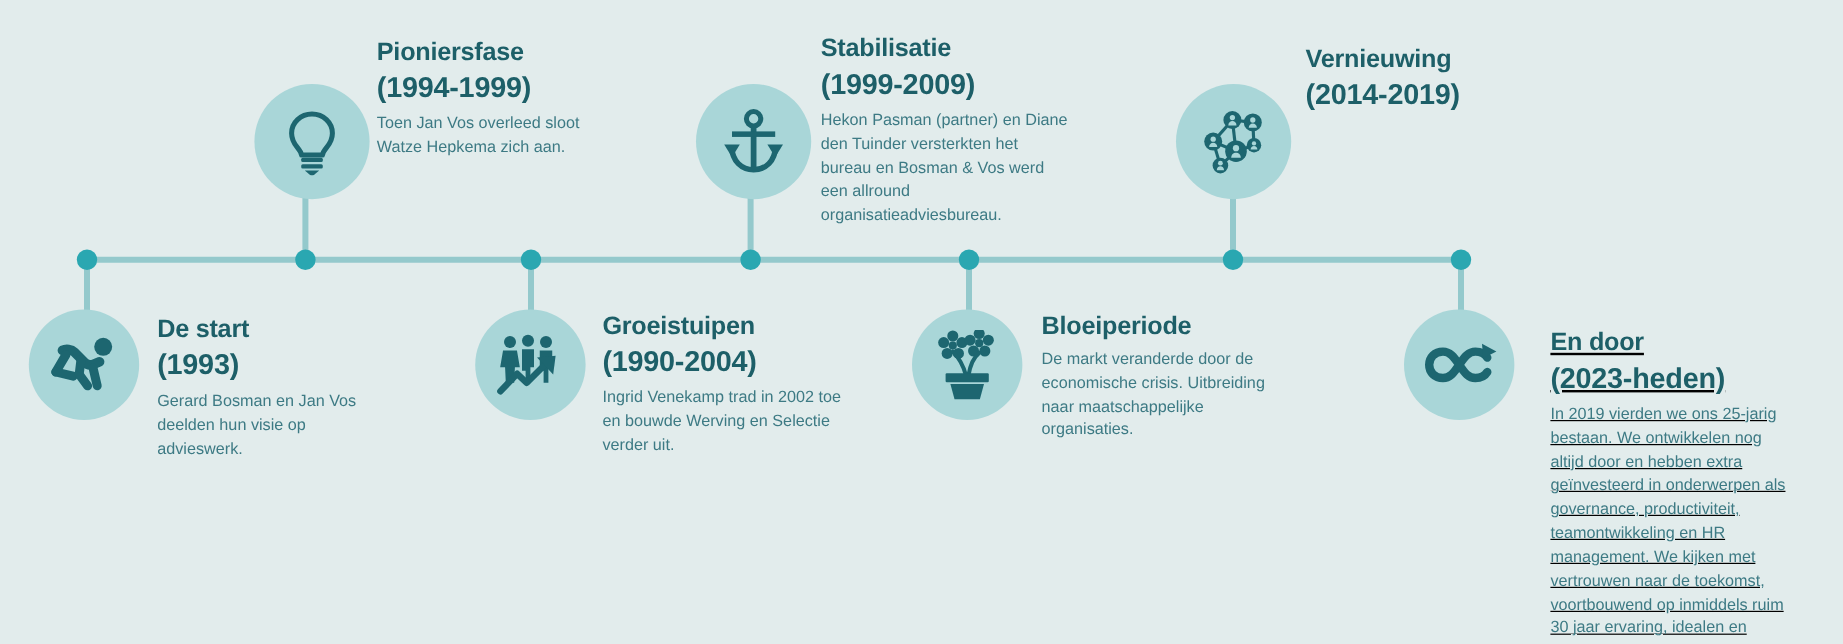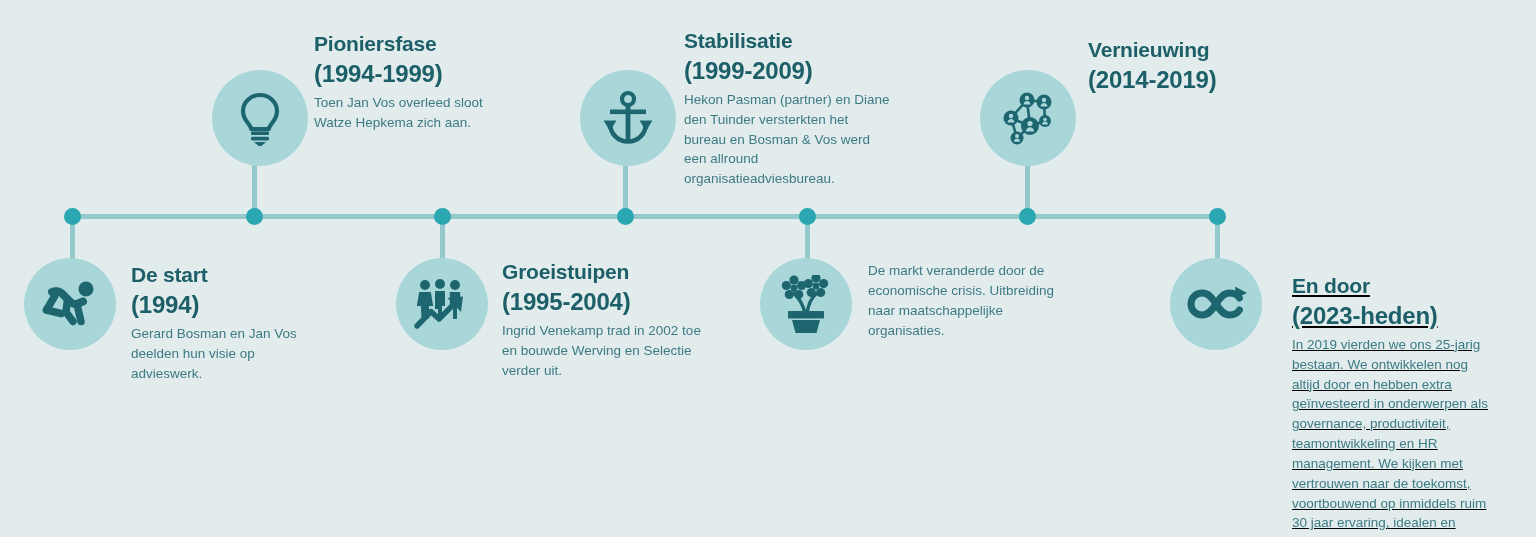--- a/index.html
+++ b/index.html
@@ -239,31 +239,32 @@
     <div class="ms-desc">Hekon Pasman (partner) en Diane den Tuinder versterkten het bureau en Bosman &amp; Vos werd een allround organisatieadviesbureau.</div>
   </div>
 
   <div class="milestone-text" style="left:1088px; top:36px; width:200px;">
     <div class="ms-title">Vernieuwing</div>
     <div class="ms-period">(2014-2019)</div>
   </div>
 
   <div class="milestone-text" style="left:112px; top:261px; width:196px;margin-left:19px;">
     <div class="ms-title">De start</div>
-    <div class="ms-period">(1994)</div>
+    <div class="ms-period">(1993)</div>
     <div class="ms-desc">Gerard Bosman en Jan Vos deelden hun visie op advieswerk.</div>
   </div>
 
   <div class="milestone-text" style="left:502px; top:258px; width:204px;">
     <div class="ms-title">Groeistuipen</div>
-    <div class="ms-period">(1995-2004)</div>
+    <div class="ms-period">(1990-2004)</div>
     <div class="ms-desc">Ingrid Venekamp trad in 2002 toe en bouwde Werving en Selectie verder uit.</div>
   </div>
 
   <div class="milestone-text" style="left:868px; top:258px; width:210px;">
+    <div class="ms-title">Bloeiperiode</div>
     <div class="ms-desc">De markt veranderde door de economische crisis. Uitbreiding naar maatschappelijke organisaties.</div>
   </div>
 
   <div class="milestone-text" style="left:1292px; top:272px; width:200px;text-decoration:underline;">
     <div class="ms-title">En door</div>
     <div class="ms-period">(2023-heden)</div>
     <div class="ms-desc">In 2019 vierden we ons 25-jarig bestaan. We ontwikkelen nog altijd door en hebben extra geïnvesteerd in onderwerpen als governance, productiviteit, teamontwikkeling en HR management. We kijken met vertrouwen naar de toekomst, voortbouwend op inmiddels ruim 30 jaar ervaring, idealen en samenwerking met klanten.</div>
   </div>
 
 </div>

